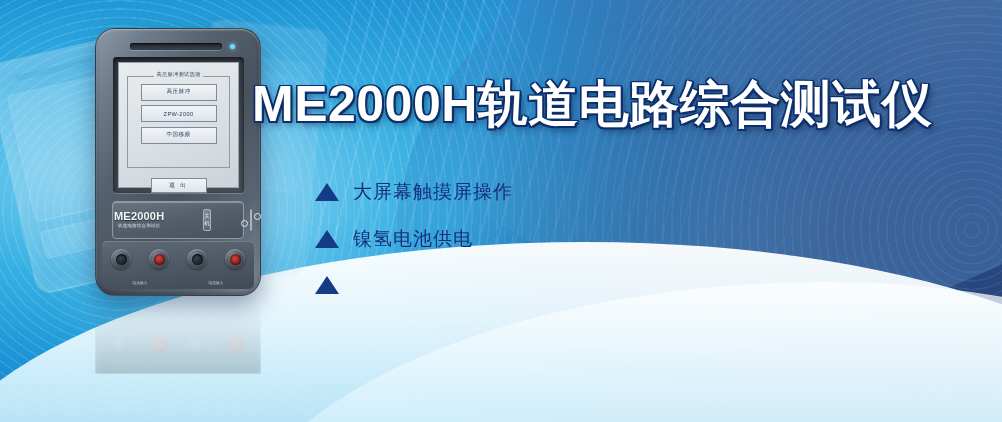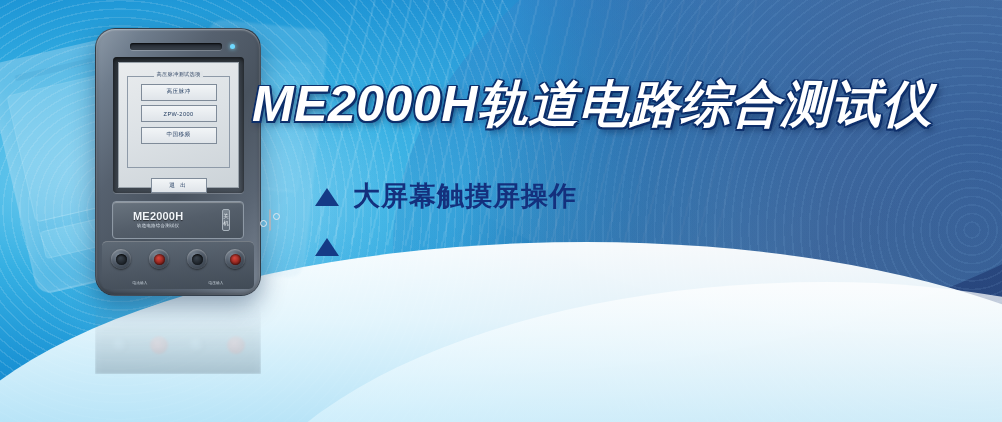--- a/index.html
+++ b/index.html
@@ -242,21 +242,21 @@
 
   
   .plate {
     position: absolute;
     left: 16px; top: 172px; right: 16px; height: 38px;
     border-radius: 4px;
     background: linear-gradient(170deg, #69747f 0%, #545e6a 50%, #48525d 100%);
     border: 1px solid #8e99a5;
     box-shadow: inset 0 1px 1px rgba(255,255,255,0.3);
     display: flex; align-items: center;
-    padding: 0 20px;
+    padding: 0 1px;
     box-sizing: border-box;
     gap: 36px;
   }
   .plate-brand { flex: 1; text-align: center; line-height: 1; }
   .plate-model {
     font-size: 11px; font-weight: bold; color: #f2f6fa;
     letter-spacing: 0.2px;
     text-shadow: 0 1px 1px rgba(0,0,0,0.55);
   }
   .plate-sub {
@@ -359,21 +359,20 @@
     font-size: 50px;
     font-weight: bold;
     color: #ffffff;
     letter-spacing: 0.5px;
     white-space: nowrap;
     line-height: 1;
     text-shadow:
       2px 2px 0 #0d2f6b, -1.5px 1.5px 0 #0d2f6b, 1.5px -1.5px 0 #0d2f6b, -1.5px -1.5px 0 #0d2f6b,
       0 2px 0 #0d2f6b, 2px 0 0 #0d2f6b, 0 -1.5px 0 #0d2f6b, -1.5px 0 0 #0d2f6b,
       3px 4px 7px rgba(4,22,60,0.55);
-    font-style: italic;
   }
 
   .bullets {
     position: absolute;
     left: 315px; top: 182px;
     width: 560px;
   }
   .bullet {
     display: flex;
     align-items: center;
@@ -382,23 +381,23 @@
   }
   .bullet-marker {
     width: 0; height: 0;
     border-left: 12px solid transparent;
     border-right: 12px solid transparent;
     border-bottom: 18px solid #153a86;
     margin-right: 14px;
     flex: none;
   }
   .bullet-text {
-    font-size: 27px;
+    font-size: 19px;
     color: #14307d;
-    font-weight: bold;
+    font-weight: normal;
     letter-spacing: 1px;
     line-height: 1.1;
   }
 </style>
 </head>
 <body>
 
 <div id="banner">
 
   <div class="bg-base"></div>
@@ -489,16 +488,20 @@
 
   <div class="title">ME2000H轨道电路综合测试仪</div>
 
   <div class="bullets">
     <div class="bullet">
       <span class="bullet-marker"></span>
       <span class="bullet-text">大屏幕触摸屏操作</span>
     </div>
     <div class="bullet">
       <span class="bullet-marker"></span>
+      <span class="bullet-text">镍氢电池供电</span>
+    </div>
+    <div class="bullet">
+      <span class="bullet-marker"></span>
     </div>
   </div>
 
 </div>
 
 </body></html>

